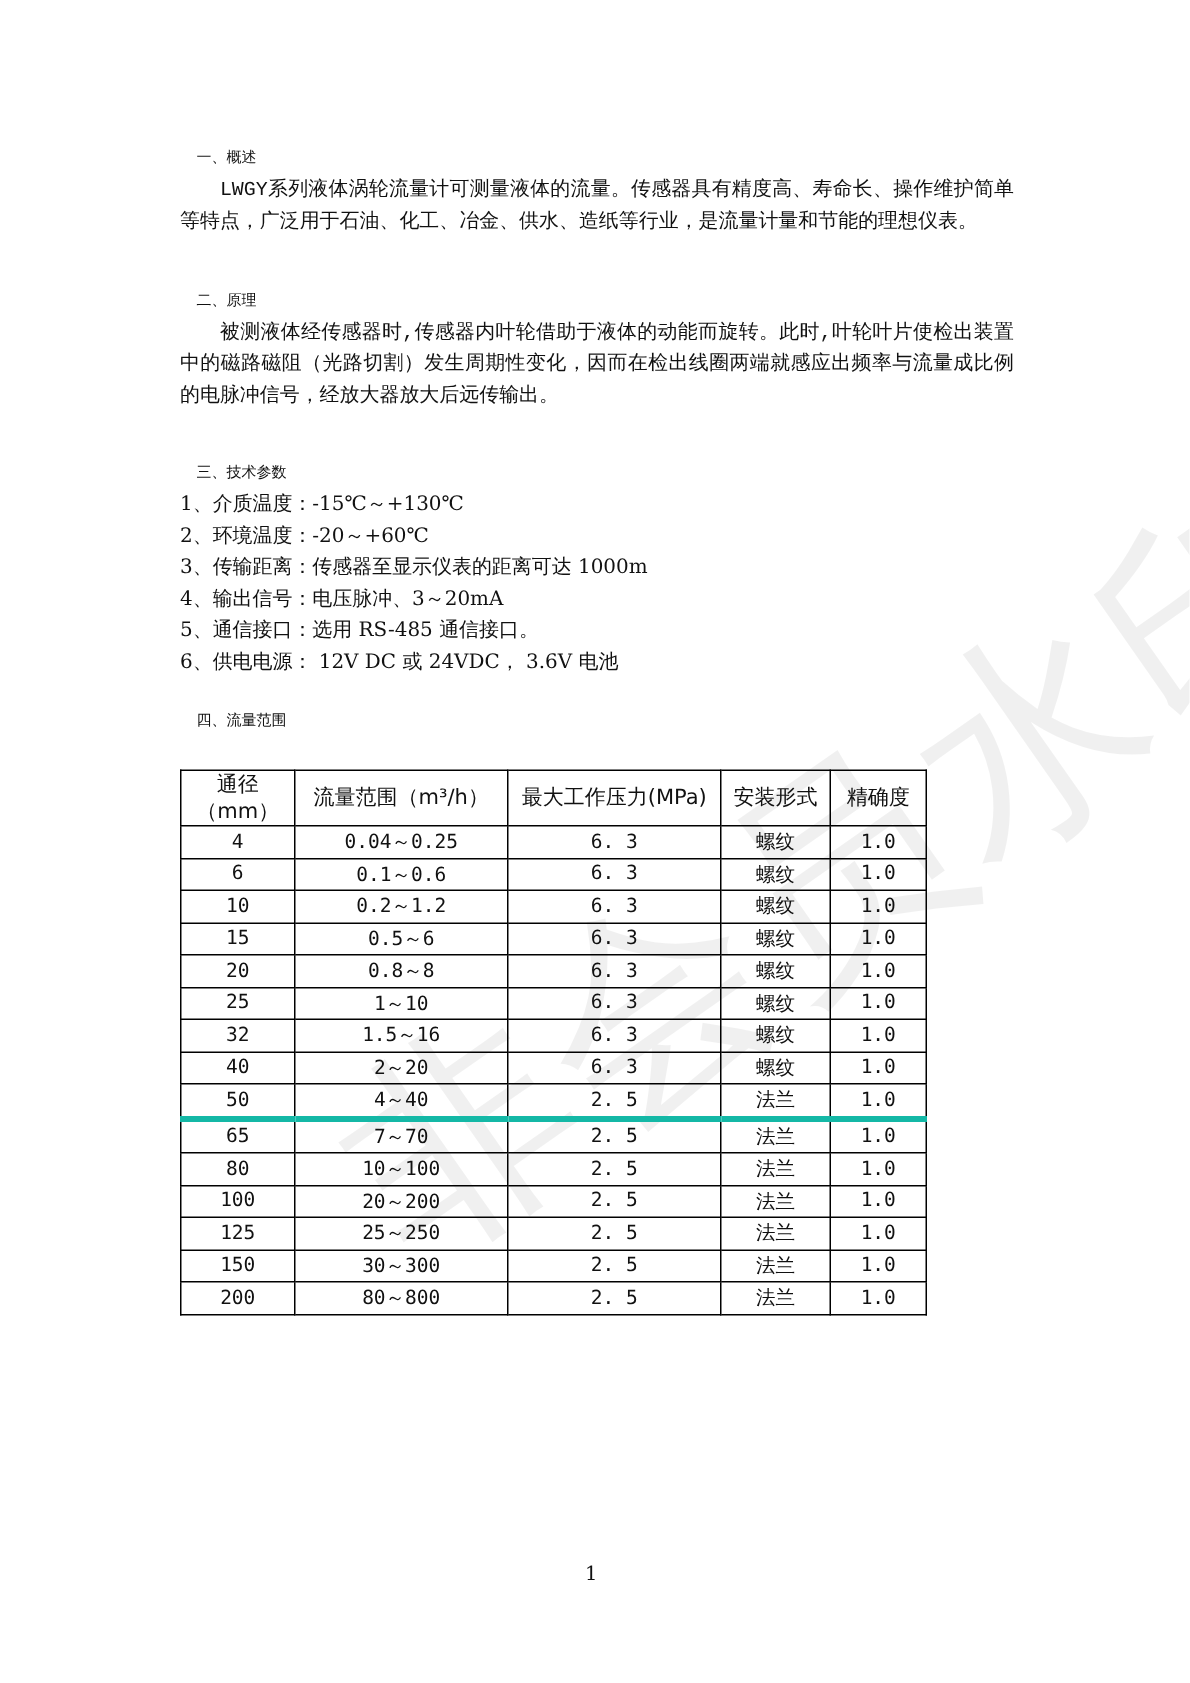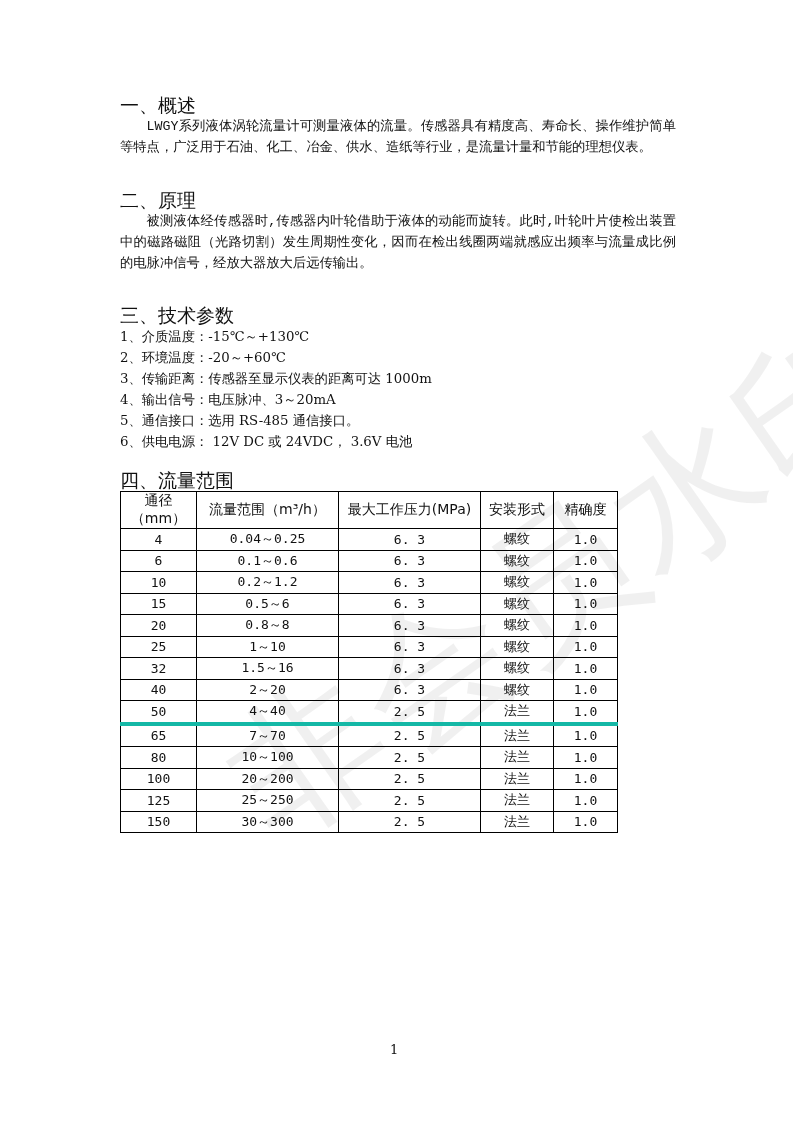--- a/index.html
+++ b/index.html
@@ -3,24 +3,24 @@
   <meta charset="utf-8">
   <style>
     html, body { margin:0; padding:0; background:#ffffff; }
     body { width:793px; height:1122px; position:relative; overflow:hidden;
       font-family:"DejaVu Serif","Liberation Serif",serif; color:#111; }
     .page { position:absolute; left:0; top:0; width:793px; height:1122px; }
     .watermark { position:absolute; left:170px; top:370px; font-family:"DejaVu Sans",sans-serif;
       font-size:150px; color:rgba(0,0,0,0.06); transform:rotate(-35deg); transform-origin:left top;
       white-space:nowrap; letter-spacing:4px; pointer-events:none; top:720px; left:190px; }
     .block { position:absolute; left:120px; width:556px; font-size:13.3px; line-height:21px; }
-    .heading { font-size:19px; }
+    .heading { font-size:10px;margin-left:11px; }
     .para { text-indent:2em; text-align:justify;font-family:Liberation Mono, monospace; }
     .list-item { white-space:nowrap; }
-    table { position:absolute; left:120px; top:491px; border-collapse:collapse;
+    table { position:absolute; left:120px; top:513px; border-collapse:collapse;
       font-family:"DejaVu Sans Mono","Liberation Mono",monospace; font-size:13px; }
     td, th { border:1px solid #000; height:20.5px; padding:0; text-align:center; font-weight:normal; }
     th { font-family:"DejaVu Sans","Liberation Sans",sans-serif; font-size:14px; }
     tr.thick-top td { border-top:4px solid #14b8a6; }
     .c1{width:75px}.c2{width:141px}.c3{width:141px}.c4{width:72px}.c5{width:63px}
     .pagenum { position:absolute; left:390px; top:1042px; font-size:13px; }
   </style>
 </head>
 <body>
 
@@ -153,17 +153,24 @@
           <td style="font-family: &quot;DejaVu Sans&quot;, sans-serif;">法兰</td>
           <td>1.0</td>
         </tr>
         <tr>
           <td>150</td>
           <td>30～300</td>
           <td>2. 5</td>
           <td style="font-family: &quot;DejaVu Sans&quot;, sans-serif;">法兰</td>
           <td>1.0</td>
         </tr>
+        <tr>
+          <td>200</td>
+          <td>80～800</td>
+          <td>2. 5</td>
+          <td style="font-family: &quot;DejaVu Sans&quot;, sans-serif;">法兰</td>
+          <td>1.0</td>
+        </tr>
       </tbody>
   </table>
 
   <div class="pagenum">1</div>
 </div>
 
 </body></html>

